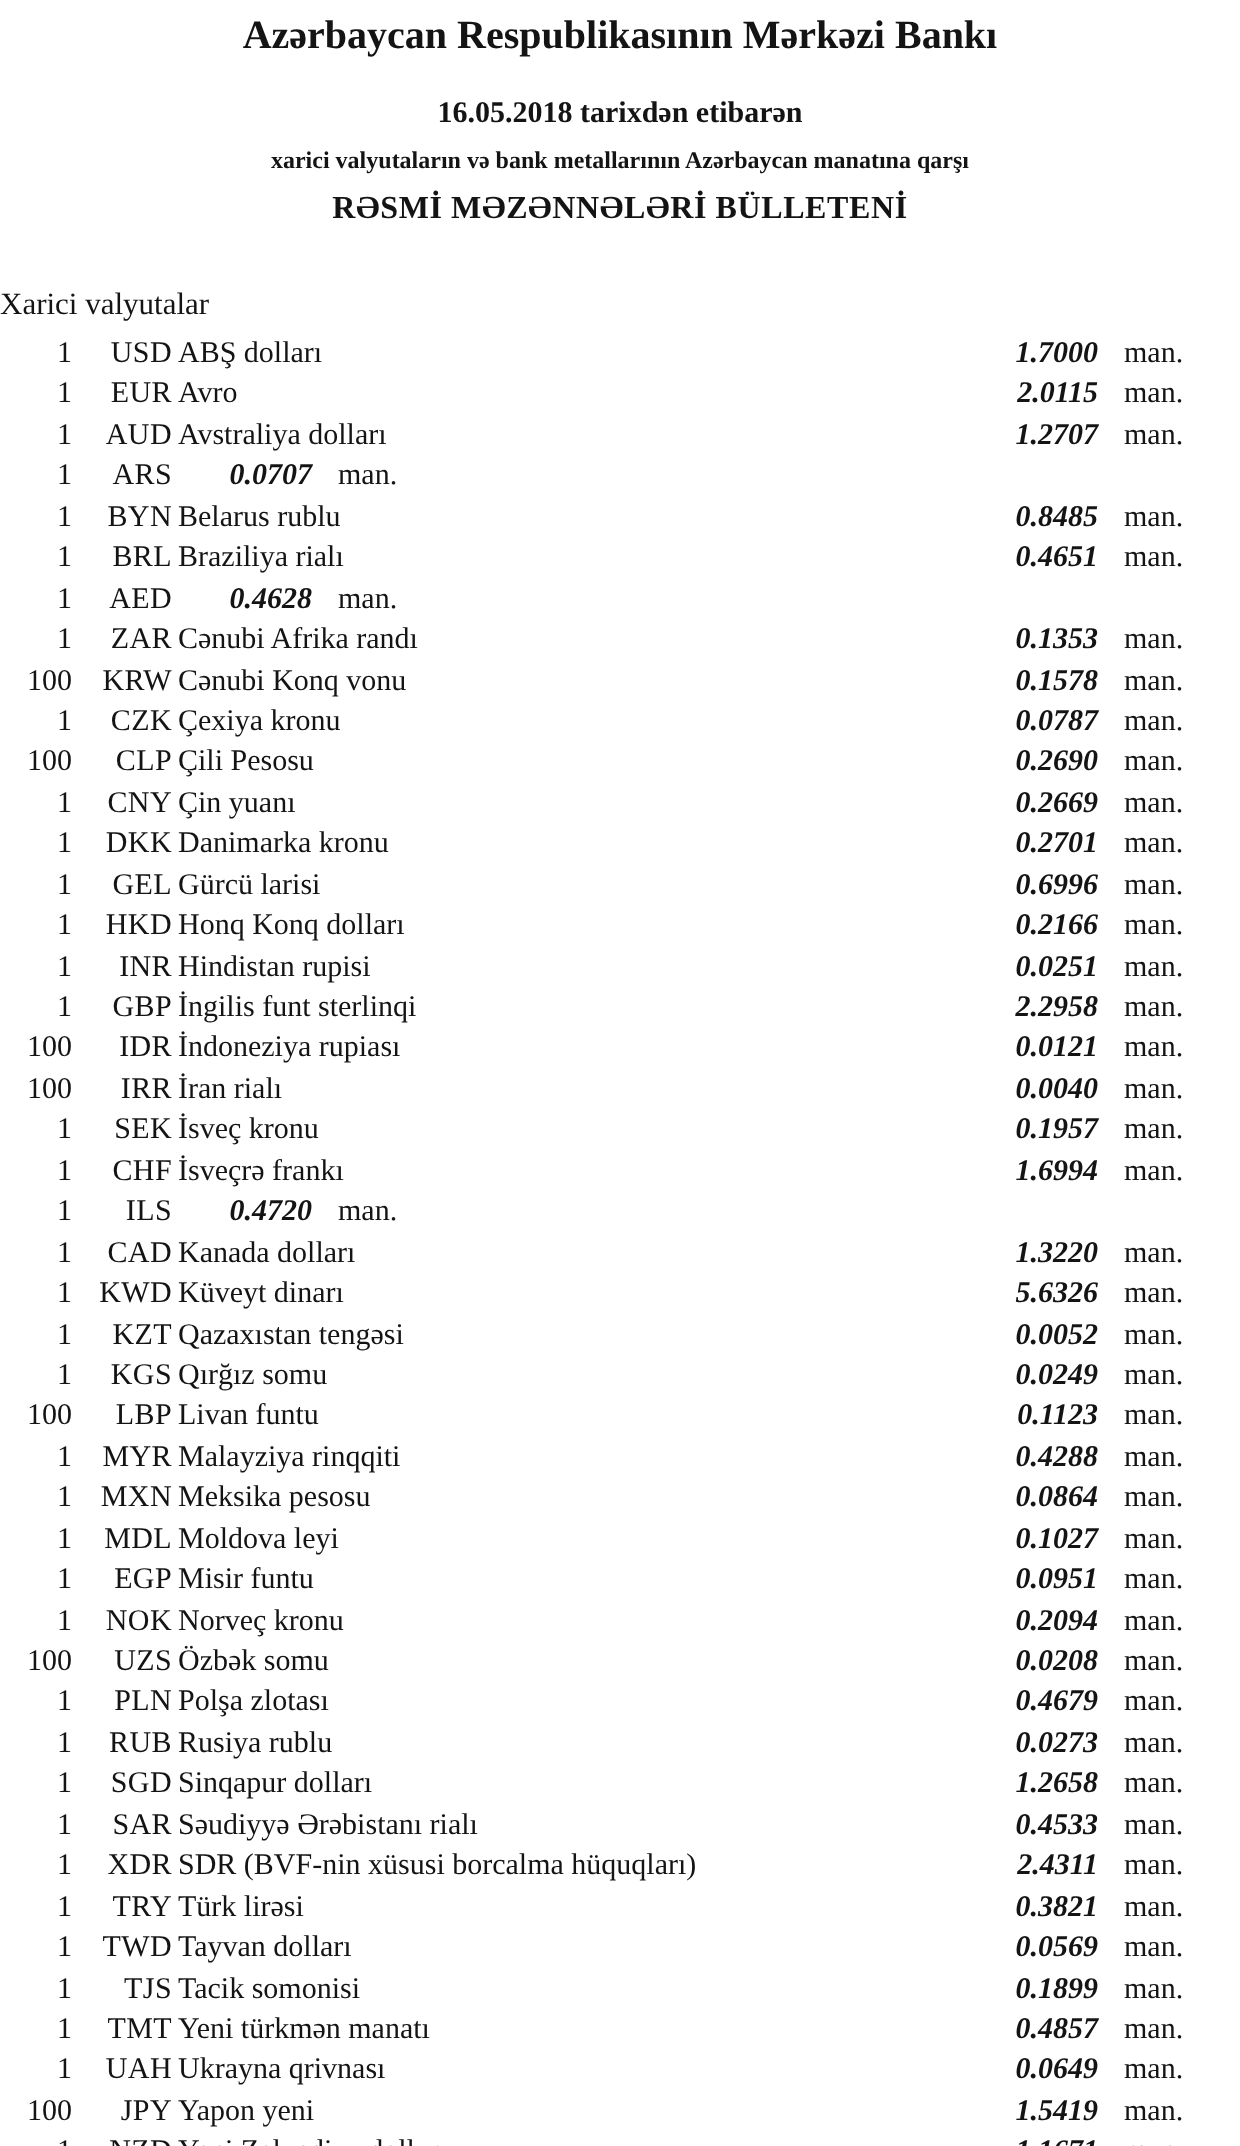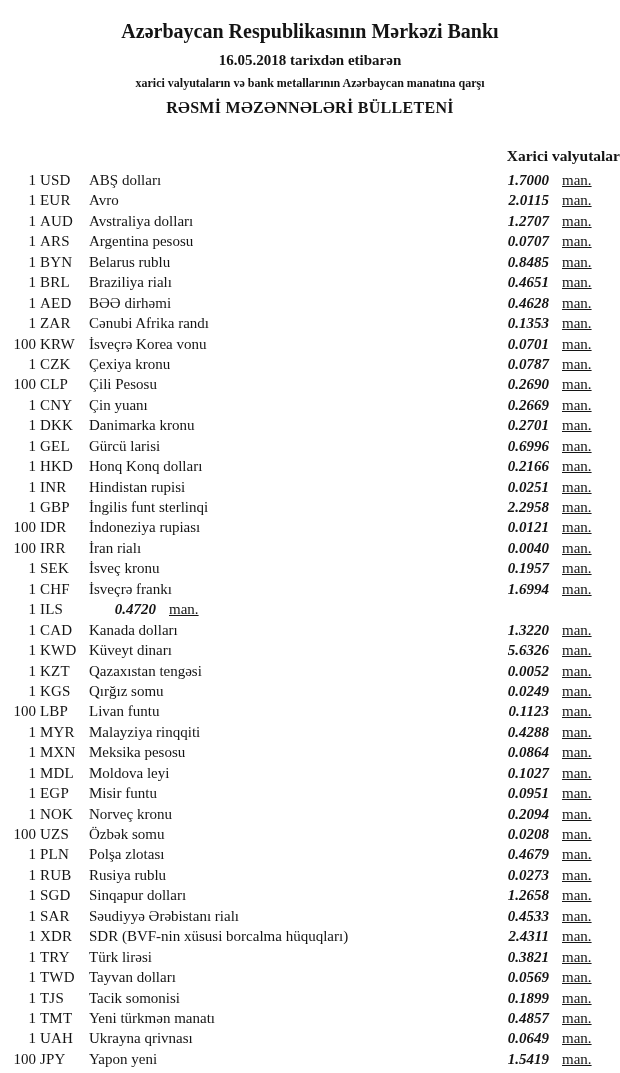--- a/index.html
+++ b/index.html
@@ -5,67 +5,67 @@
   * { margin: 0; padding: 0; box-sizing: border-box; }
   html, body { background: #ffffff; }
   body {
     width: 620px;
     height: 1073px;
     overflow: hidden;
     font-family: "Liberation Serif", "DejaVu Serif", serif;
     color: #141414;
   }
   .page { width: 620px; height: 1073px; }
-  .header { text-align: center; padding-top: 20px; }
+  .header { text-align: center; padding-top: 7px; }
   .bank-name {
     font-size: 20px;
     font-weight: 700;
     line-height: 22px;
   }
   .date-line {
     font-size: 15px;
     font-weight: 700;
-    margin-top: 9px;
+    margin-top: 19px;
     line-height: 19px;
   }
   .subject-line {
     font-size: 12px;
     font-weight: 700;
     margin-top: 4px;
     line-height: 19px;
   }
   .bulletin-title {
     font-size: 16px;
     font-weight: 700;
     margin-top: 5px;
     line-height: 20px;
     letter-spacing: 0.3px;
   }
   .section-title {
-    text-align: right;
+    text-align: left;
     font-size: 15.5px;
-    font-weight: 700;
+    font-weight: 400;
     margin-top: 28px;
     line-height: 19px;
   }
   .table { margin-top: 5px; }
   .row {
     display: flex;
     align-items: baseline;
     height: 20.45px;
     line-height: 20.45px;
     font-size: 15px;
     padding-right: 12px;
     white-space: nowrap;
   }
   .qty   { flex: none; width: 36px; text-align: right; }
-  .code  { flex: none; width: 46px; margin-left: 4px; text-align: left; letter-spacing: 0.2px; }
+  .code  { flex: none; width: 46px; margin-left: 4px; text-align: right; letter-spacing: 0.2px; }
   .name  { flex: 1 1 auto; padding-left: 3px; overflow: hidden; }
   .rate  { flex: none; width: 70px; text-align: right; font-weight: 700; font-style: italic; }
-  .unit  { flex: none; width: 46px; margin-left: 13px; text-align: left; text-decoration: underline; }
+  .unit  { flex: none; width: 46px; margin-left: 13px; text-align: left; }
 </style>
 </head>
 <body>
 
 <div class="page">
 
   <div class="header">
     <div class="bank-name">Azərbaycan Respublikasının Mərkəzi Bankı</div>
     <div class="date-line">16.05.2018 tarixdən etibarən</div>
     <div class="subject-line">xarici valyutaların və bank metallarının Azərbaycan manatına qarşı</div>
@@ -96,21 +96,20 @@
         <span class="qty">1</span>
         <span class="code">AUD</span>
         <span class="name">Avstraliya dolları</span>
         <span class="rate">1.2707</span>
         <span class="unit">man.</span>
       </div>
 
       <div class="row">
         <span class="qty">1</span>
         <span class="code">ARS</span>
-        <span class="name">Argentina pesosu</span>
         <span class="rate">0.0707</span>
         <span class="unit">man.</span>
       </div>
 
       <div class="row">
         <span class="qty">1</span>
         <span class="code">BYN</span>
         <span class="name">Belarus rublu</span>
         <span class="rate">0.8485</span>
         <span class="unit">man.</span>
@@ -120,38 +119,37 @@
         <span class="qty">1</span>
         <span class="code">BRL</span>
         <span class="name">Braziliya rialı</span>
         <span class="rate">0.4651</span>
         <span class="unit">man.</span>
       </div>
 
       <div class="row">
         <span class="qty">1</span>
         <span class="code">AED</span>
-        <span class="name">BƏƏ dirhəmi</span>
         <span class="rate">0.4628</span>
         <span class="unit">man.</span>
       </div>
 
       <div class="row">
         <span class="qty">1</span>
         <span class="code">ZAR</span>
         <span class="name">Cənubi Afrika randı</span>
         <span class="rate">0.1353</span>
         <span class="unit">man.</span>
       </div>
 
       <div class="row">
         <span class="qty">100</span>
         <span class="code">KRW</span>
-        <span class="name">İsveçrə Korea vonu</span>
-        <span class="rate">0.0701</span>
+        <span class="name">Cənubi Konq vonu</span>
+        <span class="rate">0.1578</span>
         <span class="unit">man.</span>
       </div>
 
       <div class="row">
         <span class="qty">1</span>
         <span class="code">CZK</span>
         <span class="name">Çexiya kronu</span>
         <span class="rate">0.0787</span>
         <span class="unit">man.</span>
       </div>

